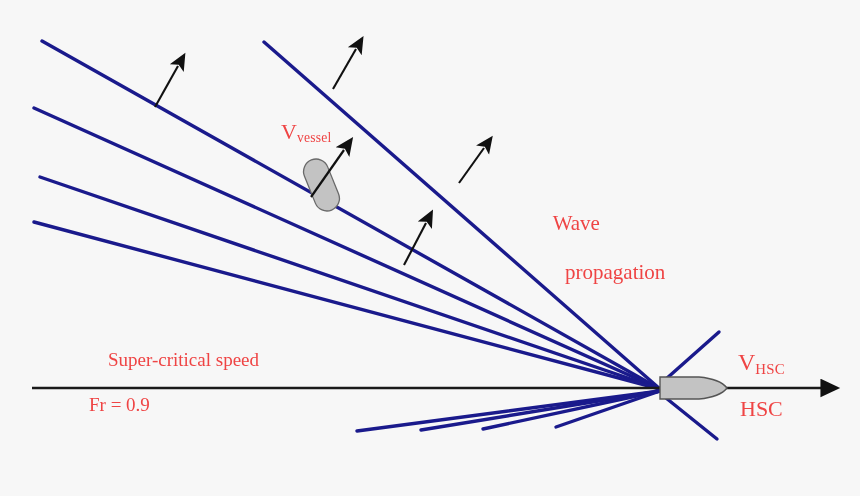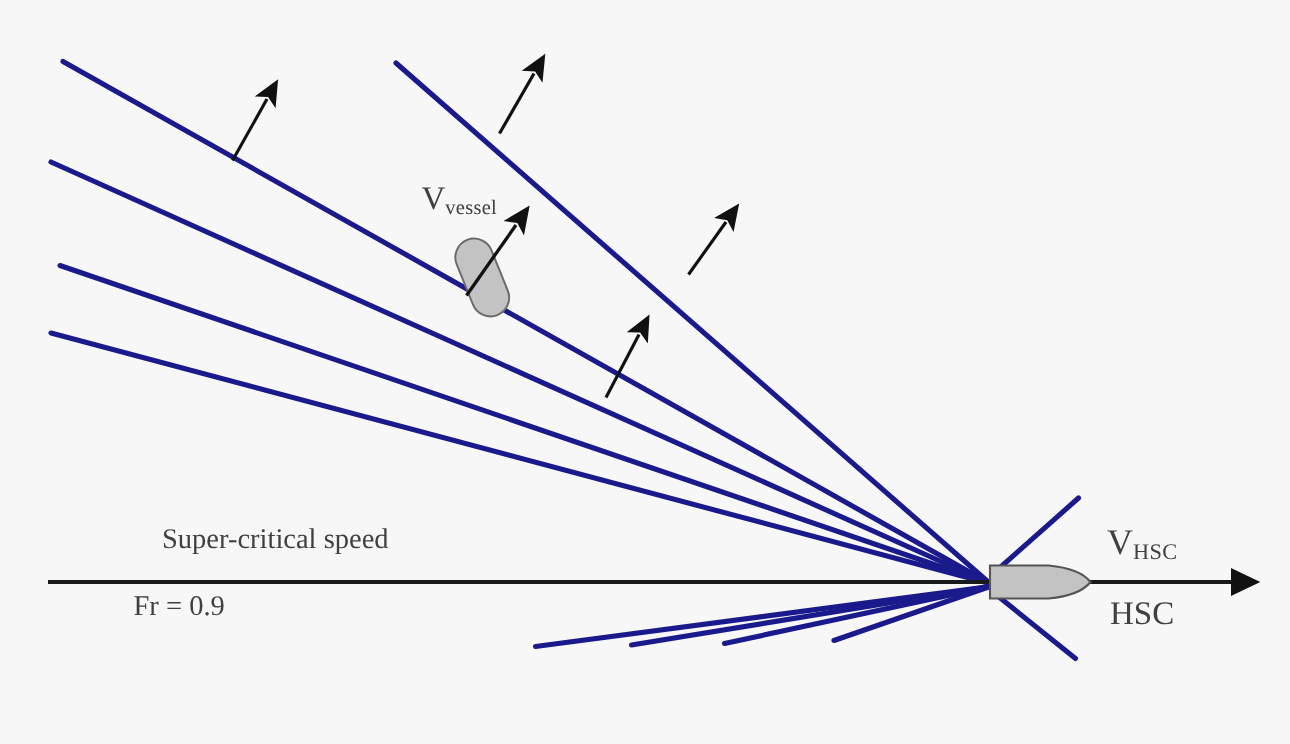--- a/index.html
+++ b/index.html
@@ -17,21 +17,21 @@
   }
   #diagram-svg {
     position: absolute;
     left: 0;
     top: 0;
     width: 860px;
     height: 496px;
   }
   .txt {
     position: absolute;
-    color: #404040;
+    color: #ef4444;
     font-family: "Liberation Serif", "DejaVu Serif", serif;
     white-space: pre;
     line-height: 1.18;
   }
   #label-speed {
     left: 44px;
     top: 327px;
     font-size: 19px;
     margin-left: 45px;
   }
@@ -116,20 +116,24 @@
       <rect x="309" y="158" width="25" height="54" rx="12.5" ry="12.5" fill="#c3c3c3" stroke="#6a6a6a" stroke-width="1.3" transform="rotate(-22 321.5 185)"></rect>
       <line x1="311" y1="197" x2="344" y2="150" stroke="#111111" stroke-width="2.2" marker-end="url(#blkArrow)"></line>
     </g>
   </svg>
 
   <div class="txt" id="label-speed">
     <span>Super-critical speed</span>
     <span class="ln2">Fr = 0.9</span>
   </div>
 
+  <div class="txt" id="label-wave">
+    <span>Wave</span>
+    <span class="ln2">propagation</span>
+  </div>
 
   <div class="txt" id="label-vvessel"><span>V</span><span class="sub">vessel</span></div>
 
   <div class="txt" id="label-vhsc"><span>V</span><span class="sub">HSC</span></div>
 
   <div class="txt" id="label-hsc">HSC</div>
 
 </div>
 
 </body></html>

